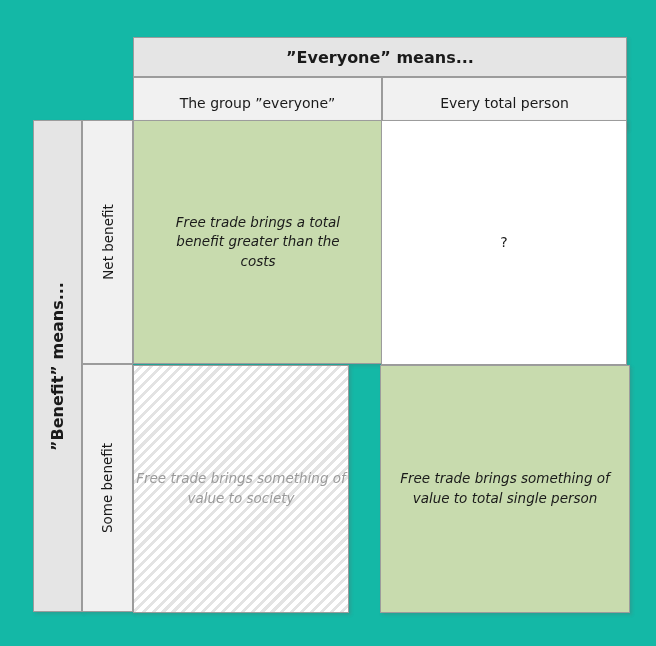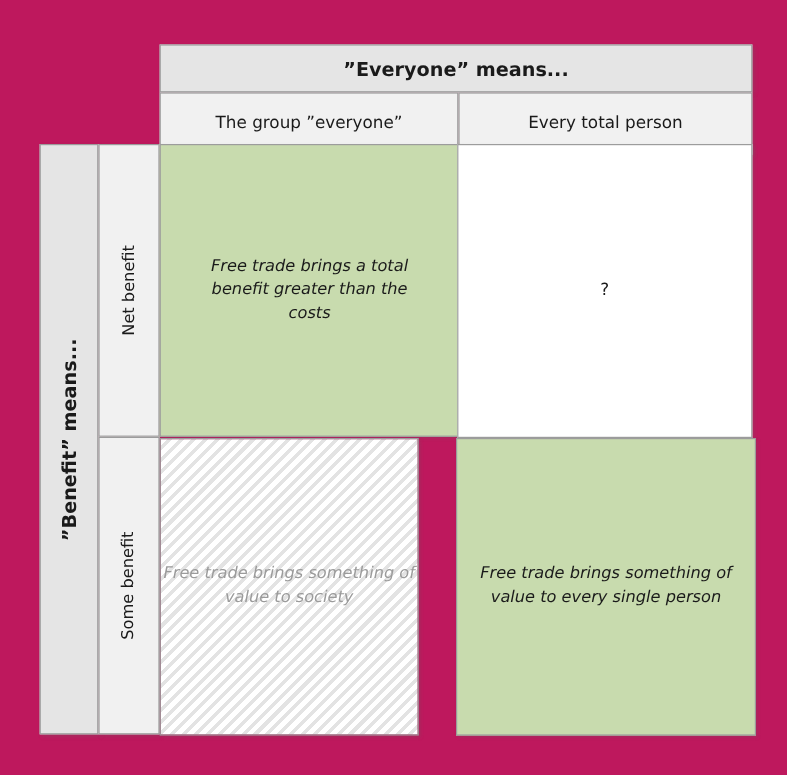--- a/index.html
+++ b/index.html
@@ -1,20 +1,20 @@
 <!DOCTYPE html>
 <html style="--highlight-green: #c8dbae; --header-dark-gray: #e5e5e5; --header-light-gray: #f1f1f1; --border-gray: #9c9c9c; --muted-text: #9b9b9b; --hatch-stripe: #e3e3e3;"><head>
 <meta charset="utf-8">
 <style>
   html, body { margin: 0; padding: 0; background: #ffffff; }
   .canvas {
     position: relative;
     width: 656px;
     height: 646px;
-    background: #be185d;
+    background: #14b8a6;
     font-family: "DejaVu Sans", "Liberation Sans", sans-serif;
     color: #1a1a1a;
     overflow: hidden;
   }
   .box {
     position: absolute;
     box-sizing: border-box;
     border: 1.5px solid var(--border-gray, #9c9c9c);
     display: flex;
     align-items: center;
@@ -99,16 +99,16 @@
   <div class="box cell green c-tl">
     <span class="cell-text">Free trade brings a total benefit greater than the costs</span>
   </div>
   <div class="box cell white c-tr">
     <span class="qmark">?</span>
   </div>
   <div class="box cell hatched c-bl">
     <span class="cell-text muted">Free trade brings something of value to society</span>
   </div>
   <div class="box cell green c-br">
-    <span class="cell-text">Free trade brings something of value to every single person</span>
+    <span class="cell-text">Free trade brings something of value to total single person</span>
   </div>
 
 </div>
 
 </body></html>

